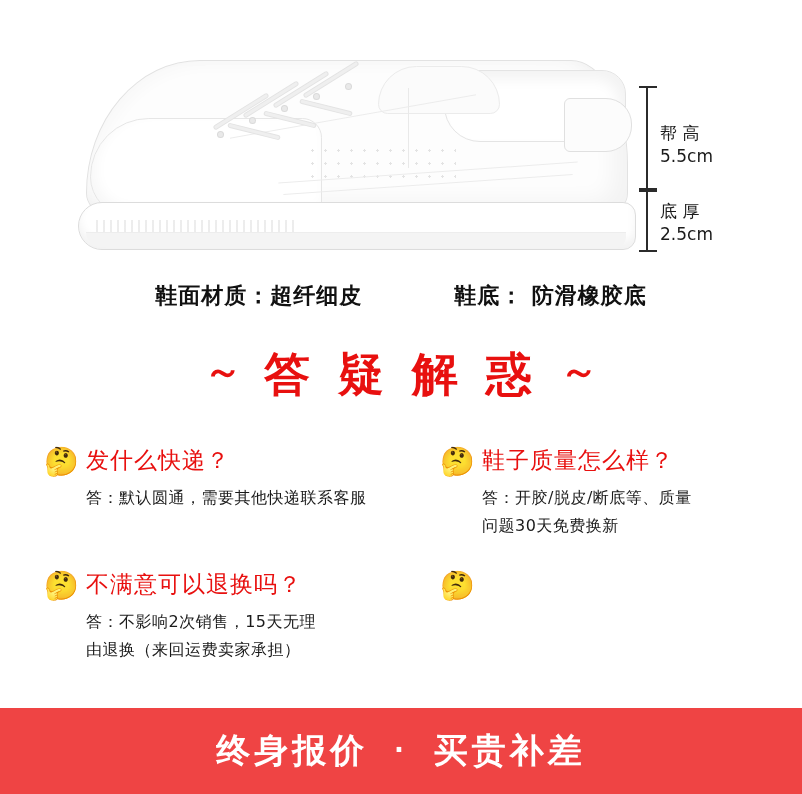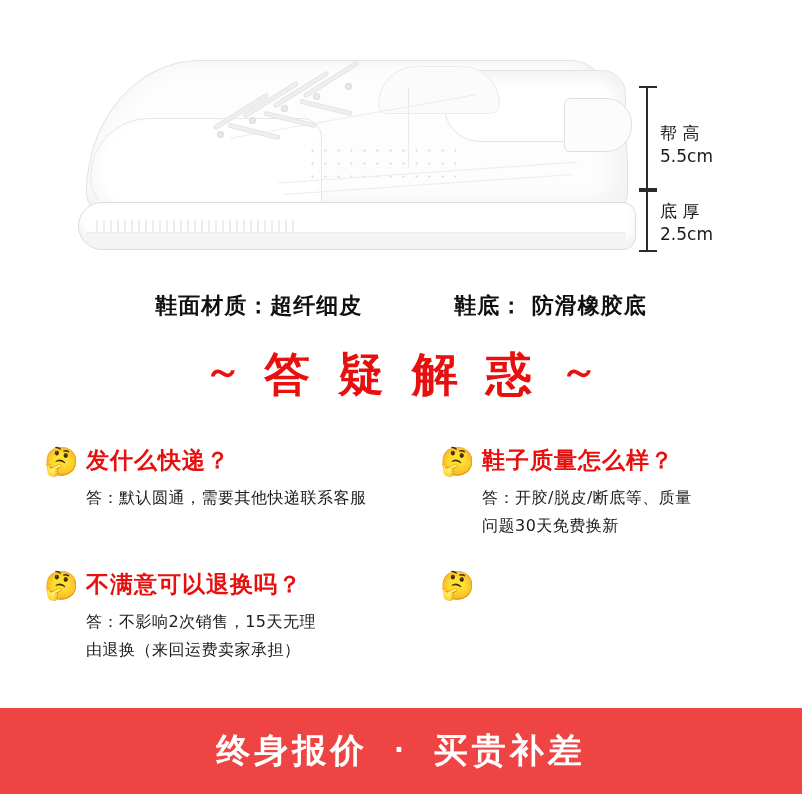--- a/index.html
+++ b/index.html
@@ -175,21 +175,21 @@
     line-height: 23px;
     color: #1b1b1b;
     white-space: pre-line;
     font-family: "DejaVu Sans", "Liberation Sans", sans-serif;
   }
 
   
   .material-row {
     position: absolute;
     left: 0;
-    top: 286px;
+    top: 276px;
     width: 802px;
     height: 40px;
     display: flex;
     justify-content: center;
     gap: 92px;
     align-items: center;
     font-family: "DejaVu Sans", "Liberation Sans", sans-serif;
   }
   .material-item {
     font-size: 22px;
@@ -240,21 +240,21 @@
     width: 32px;
     height: 32px;
     font-size: 28px;
     line-height: 32px;
     text-align: center;
     font-family: "DejaVu Sans", sans-serif;
   }
   .qa-q {
     color: #e8100f;
     font-size: 23px;
-    font-weight: bold;
+    font-weight: normal;
     line-height: 32px;
     letter-spacing: 1px;
     font-family: "DejaVu Sans", "Liberation Sans", sans-serif;
   }
   .qa-a {
     margin-top: 8px;
     color: #1a1a1a;
     font-size: 16px;
     line-height: 28px;
     letter-spacing: 0.5px;

